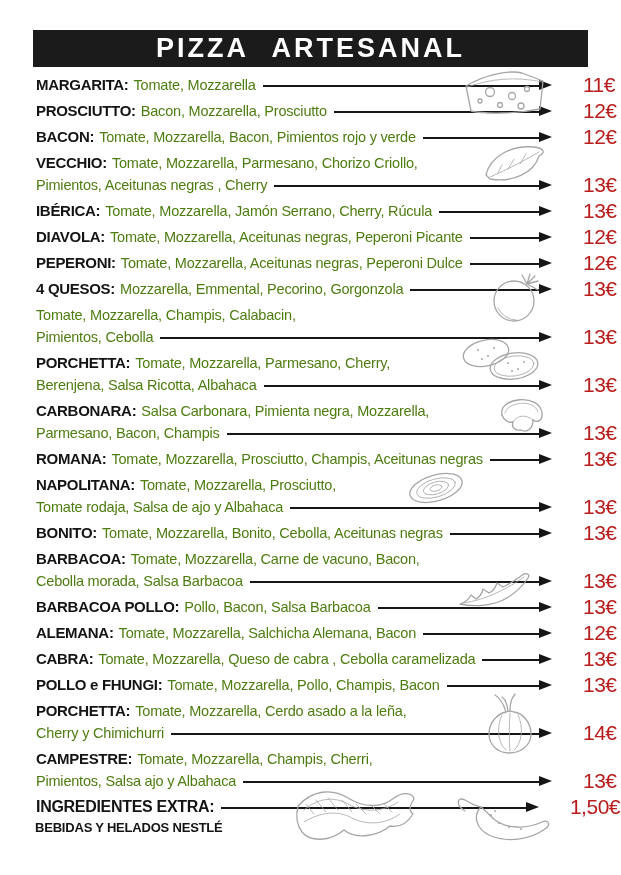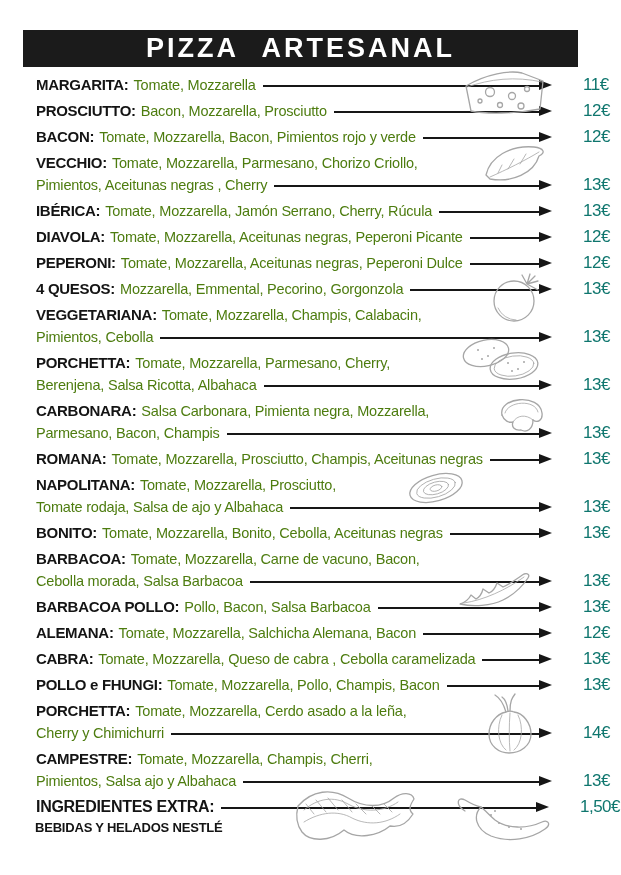--- a/index.html
+++ b/index.html
@@ -2,21 +2,21 @@
 <html><head>
 <meta charset="utf-8">
 <style>
   * { margin:0; padding:0; box-sizing:border-box; }
   html,body { background:#ffffff; }
   body { font-family:"Liberation Sans", sans-serif; color:#1c1c1c; }
   .page { position:relative; width:621px; height:875px; background:#fff; overflow:hidden; }
 
   
   .header-bar {
-    position:absolute; left:23px; top:30px; width:555px; height:37px;
+    position:absolute; left:33px; top:30px; width:555px; height:37px;
     background:#1b1b1b; display:flex; align-items:center; justify-content:center;
   }
   .header-bar .title {
     color:#ffffff; font-size:27px; font-weight:bold;
     letter-spacing:3px; word-spacing:14px; white-space:nowrap;
   }
 
   
   .menu { position:absolute; left:36px; top:74px; width:584px; }
   .menu-item { margin-bottom:4px; }
@@ -27,21 +27,21 @@
 
   .leader { flex:1 1 auto; position:relative; height:14px; margin:0 0 0 7px; min-width:16px; }
   .leader::before {
     content:""; position:absolute; left:0; right:9px; top:50%;
     border-top:2px solid #161616;
   }
   .leader::after {
     content:""; position:absolute; right:0; top:50%; transform:translateY(-50%);
     border-left:13px solid #161616; border-top:5px solid transparent; border-bottom:5px solid transparent;
   }
-  .price { flex:0 0 44px; font-size:17px; padding-left:7px; letter-spacing:-0.5px; white-space:nowrap; color:#0f766e;margin-left:24px; }
+  .price { flex:0 0 44px; font-size:21px; padding-left:7px; letter-spacing:-0.5px; white-space:nowrap; color:#b91c1c;margin-left:24px; }
 
   
   .extras-line .name { font-size:16px; }
   .footer-label {
     position:absolute; left:35px; top:820px;
     font-weight:bold; font-size:13px; letter-spacing:-0.2px; color:#141414; white-space:pre;
   }
 
   
   .illus { position:absolute; pointer-events:none; }
@@ -124,21 +124,20 @@
       <div class="menu-item">
         <div class="line">
           <span class="name">4 QUESOS:</span>
           <span class="ing">Mozzarella, Emmental, Pecorino, Gorgonzola</span>
           <div class="leader"></div>
           <span class="price">13€</span>
         </div>
       </div>
       <div class="menu-item">
         <div class="line">
-          <span class="name">VEGGETARIANA:</span>
           <span class="ing">Tomate, Mozzarella, Champis, Calabacin,</span>
         </div>
         <div class="line">
           <span class="ing">Pimientos, Cebolla</span>
           <div class="leader"></div>
           <span class="price">13€</span>
         </div>
       </div>
       <div class="menu-item">
         <div class="line">

